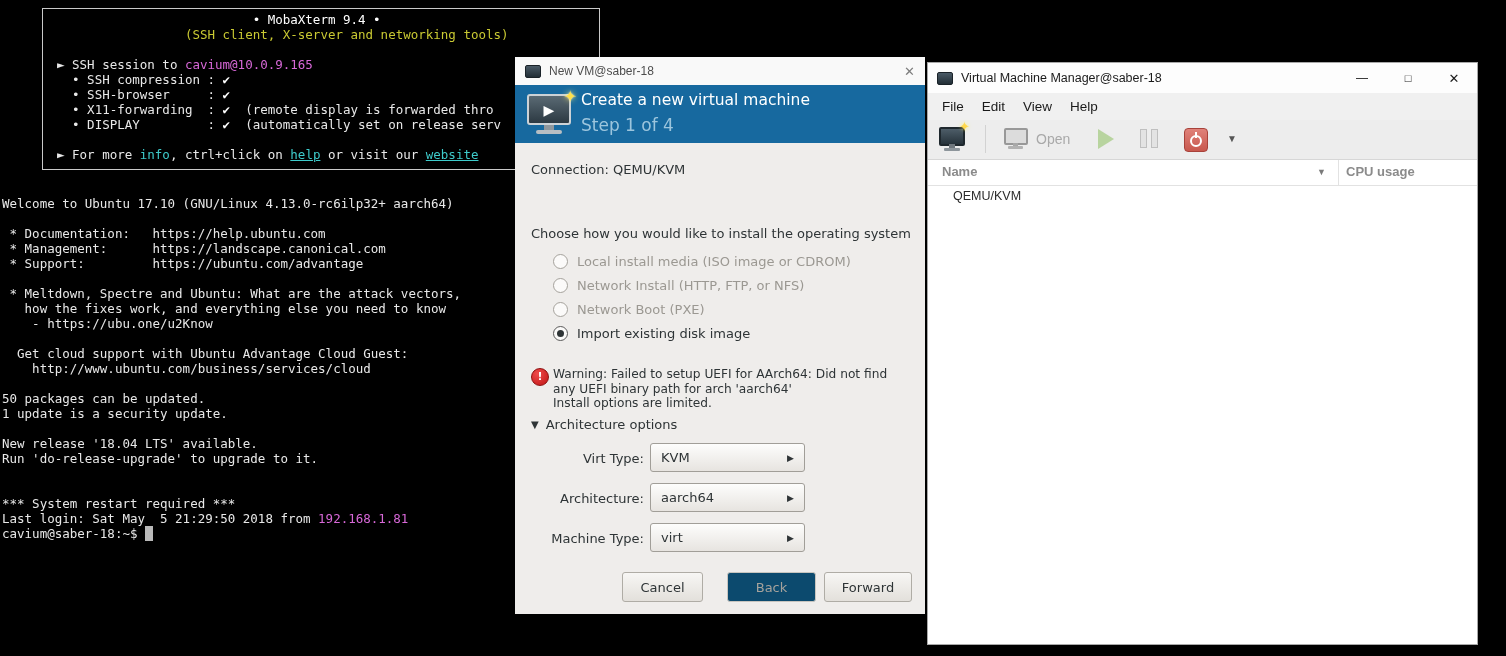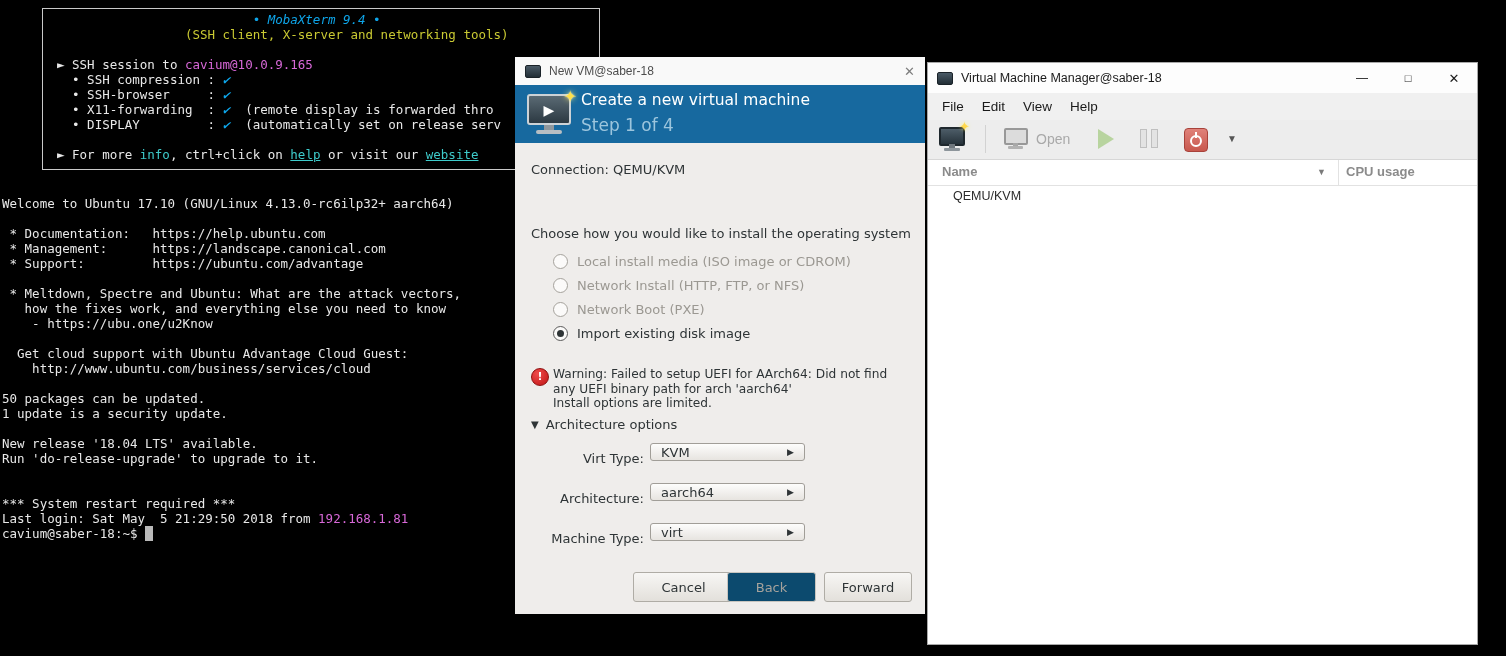--- a/index.html
+++ b/index.html
@@ -7,21 +7,21 @@
           font-family:"DejaVu Sans",sans-serif;}
 
   
   .terminal{position:absolute;left:0;top:0;width:926px;height:656px;background:#000;
             color:#e8e8e8;font-family:"DejaVu Sans Mono",monospace;font-size:12.5px;line-height:15px;}
   .banner-box{position:absolute;left:42px;top:8px;width:556px;height:160px;border:1px solid #c9c9c9;}
   .term-banner{position:absolute;left:57px;top:12px;}
   .term-body{position:absolute;left:2px;top:196px;}
   .t-line{white-space:pre;height:15px;}
   .t-d{color:#e8e8e8;}
-  .t-g{color:#0ea5e9;font-style:italic;}
+  .t-g{color:#ffffff;}
   .t-y{color:#c9c932;}
   .t-m{color:#d868d8;}
   .t-c{color:#3ecbcb;}
   .t-cu{color:#3ecbcb;text-decoration:underline;}
   .t-cur{background:#b9b9b9;color:#b9b9b9;}
 
   
   .dialog{position:absolute;left:515px;top:57px;width:410px;height:557px;background:#efedeb;
           font-size:13px;color:#2e3436;}
   .dlg-titlebar{height:28px;background:#f9f9f9;display:flex;align-items:center;padding:0 10px;
@@ -49,21 +49,21 @@
   .opt-sel .radio .dot{display:block;}
   .opt-dis{color:#9b9892;}
   .warn-icon{position:absolute;left:16px;top:311px;width:16px;height:16px;border-radius:50%;
              background:radial-gradient(circle at 35% 30%,#ef4b4b,#c01414);border:1px solid #8e0f0f;
              color:#fff;font-size:11px;font-weight:bold;text-align:center;line-height:16px;}
   .warn-lines{position:absolute;left:38px;top:310px;font-size:12.2px;line-height:14.5px;color:#2e3436;}
   .expander{position:absolute;left:16px;top:360px;display:flex;align-items:center;gap:7px;}
   .exp-arrow{font-size:10px;color:#2e3436;}
   .cmb-row{position:absolute;left:0;width:100%;height:31px;}
   .cmb-label{position:absolute;left:0;top:0;width:129px;text-align:right;line-height:31px;}
-  .cmb{position:absolute;left:135px;top:0;width:155px;height:18px;
+  .cmb{position:absolute;left:135px;top:0;width:155px;height:29px;
        background:linear-gradient(#fdfdfc,#e7e4e0);border:1px solid #a19e98;border-radius:3px;
        display:flex;align-items:center;padding:0 10px;box-sizing:border-box;}
   .cmb-arr{margin-left:auto;font-size:9px;color:#2e3436;}
   .btn{position:absolute;top:515px;height:30px;box-sizing:border-box;
        background:linear-gradient(#f7f6f4,#e3e0db);border:1px solid #afaca5;border-radius:3px;
        display:flex;align-items:center;justify-content:center;font-size:13px;color:#2e3436;}
   .btn-dis{color:#a5a29c;background:#0c4a6e;border-color:#c8c5bf;}
 
   
   .vmm{position:absolute;left:927px;top:62px;width:551px;height:583px;background:#fff;
@@ -220,21 +220,21 @@
       </div>
     </div>
     <div class="cmb-row" style="top:466px">
       <div class="cmb-label">Machine Type:</div>
       <div class="cmb">
         <span>virt</span>
         <span class="cmb-arr">▶</span>
       </div>
     </div>
 
-    <div class="btn" style="left:118px;width:101px">Cancel</div>
+    <div class="btn" style="left:107px;width:81px">Cancel</div>
     <div class="btn btn-dis" style="left:212px;width:89px">Back</div>
     <div class="btn" style="left:309px;width:88px">Forward</div>
   </div>
 
   <div class="vmm">
     <div class="vmm-titlebar">
       <span class="mini-icon"></span>
       <span>Virtual Machine Manager@saber-18</span>
       <span class="win-controls">
         <span class="wbtn wbtn-min">—</span>

